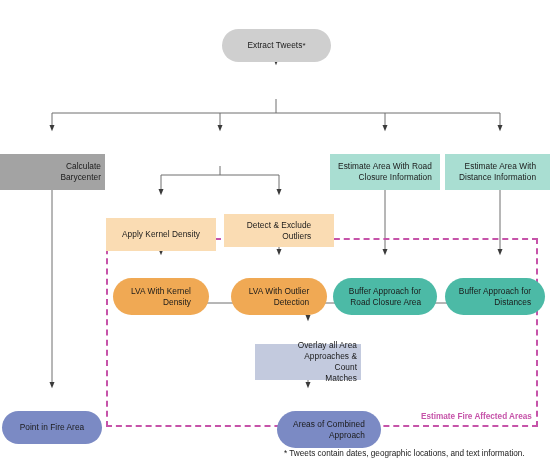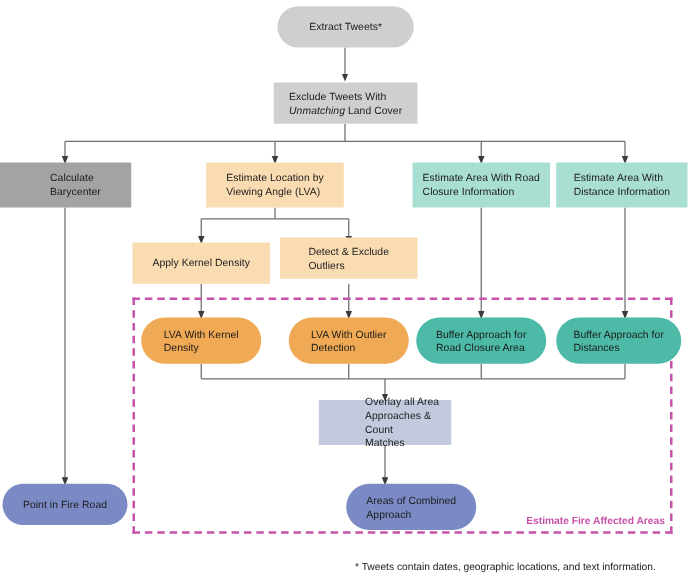--- a/index.html
+++ b/index.html
@@ -13,25 +13,26 @@
   }
   #canvas{position:absolute;left:0;top:0;width:550px;height:465px;}
   svg.edges{position:absolute;left:0;top:0;width:550px;height:465px;pointer-events:none;}
 
   .node{
     position:absolute;
     box-sizing:border-box;
     display:flex;
     align-items:center;
     justify-content:center;
-    text-align:left;
+    text-align:right;
     font-size:8.3px;
     line-height:11px;
     padding:2px 4px;
     letter-spacing:0.05px;
+    margin-top:24px;
   }
   .rect{border-radius:0;}
   .pill{border-radius:999px;}
   .c-grey{background:#cfcfcf;}
   .c-lav{background:#a3a3a3;padding-left:40px;}
   .c-lav2{background:#c3cade;padding-left:37px;}
   .c-peach{background:#fadcb3;}
   .c-orange{background:#f0a954;}
   .c-teal{background:#a9ded2;}
   .c-teal2{background:#4cbaa6;}
@@ -113,31 +114,23 @@
   </svg>
 
   <div class="dashed-region" style="left:106px;top:238px;width:432px;height:189px;"></div>
   <div class="region-label" style="left:421px;top:412px;">Estimate Fire Affected Areas</div>
 
   <div class="node pill c-grey" style="left:222px;top:5px;width:109px;height:33px;">
     <span>Extract Tweets</span>
       <span class="star">*</span>
   </div>
 
-  <div class="node rect c-grey" style="left:219px;top:66px;width:115px;height:33px;">
-    <span>
-      <span>Exclude Tweets With</span><br>
-      <span class="it">Unmatching</span><span> Land Cover</span>
-    </span>
-  </div>
 
   <div class="node rect c-lav lines" style="left:0px;top:130px;width:105px;height:36px;">Calculate Barycenter</div>
 
-  <div class="node rect c-peach lines" style="left:165px;top:130px;width:110px;height:36px;">Estimate Location by
-Viewing Angle (LVA)</div>
 
   <div class="node rect c-teal lines" style="left:330px;top:130px;width:110px;height:36px;">Estimate Area With Road
 Closure Information</div>
 
   <div class="node rect c-peach lines" style="left:106px;top:194px;width:110px;height:33px;">Apply Kernel Density</div>
 
   <div class="node rect c-teal lines" style="left:445px;top:130px;width:105px;height:36px;">Estimate Area With
 Distance Information</div>
 
   <div class="node rect c-peach lines" style="left:224px;top:190px;width:110px;height:33px;">Detect &amp; Exclude
@@ -152,20 +145,20 @@
   <div class="node pill c-teal2 lines" style="left:333px;top:254px;width:104px;height:37px;">Buffer Approach for
 Road Closure Area</div>
 
   <div class="node pill c-teal2 lines" style="left:445px;top:254px;width:100px;height:37px;">Buffer Approach for
 Distances</div>
 
   <div class="node rect c-lav2 lines" style="left:255px;top:320px;width:106px;height:36px;">Overlay all Area
 Approaches &amp; Count
 Matches</div>
 
-  <div class="node pill c-blue lines" style="left:2px;top:387px;width:100px;height:33px;">Point in Fire Road</div>
+  <div class="node pill c-blue lines" style="left:2px;top:387px;width:100px;height:33px;">Point in Fire Area</div>
 
   <div class="node pill c-blue lines" style="left:277px;top:387px;width:104px;height:37px;">Areas of Combined
 Approach</div>
 
   <div class="footnote" style="left:284px;top:449px;">* Tweets contain dates, geographic locations, and text information.</div>
 
 </div>
 
 </body></html>

